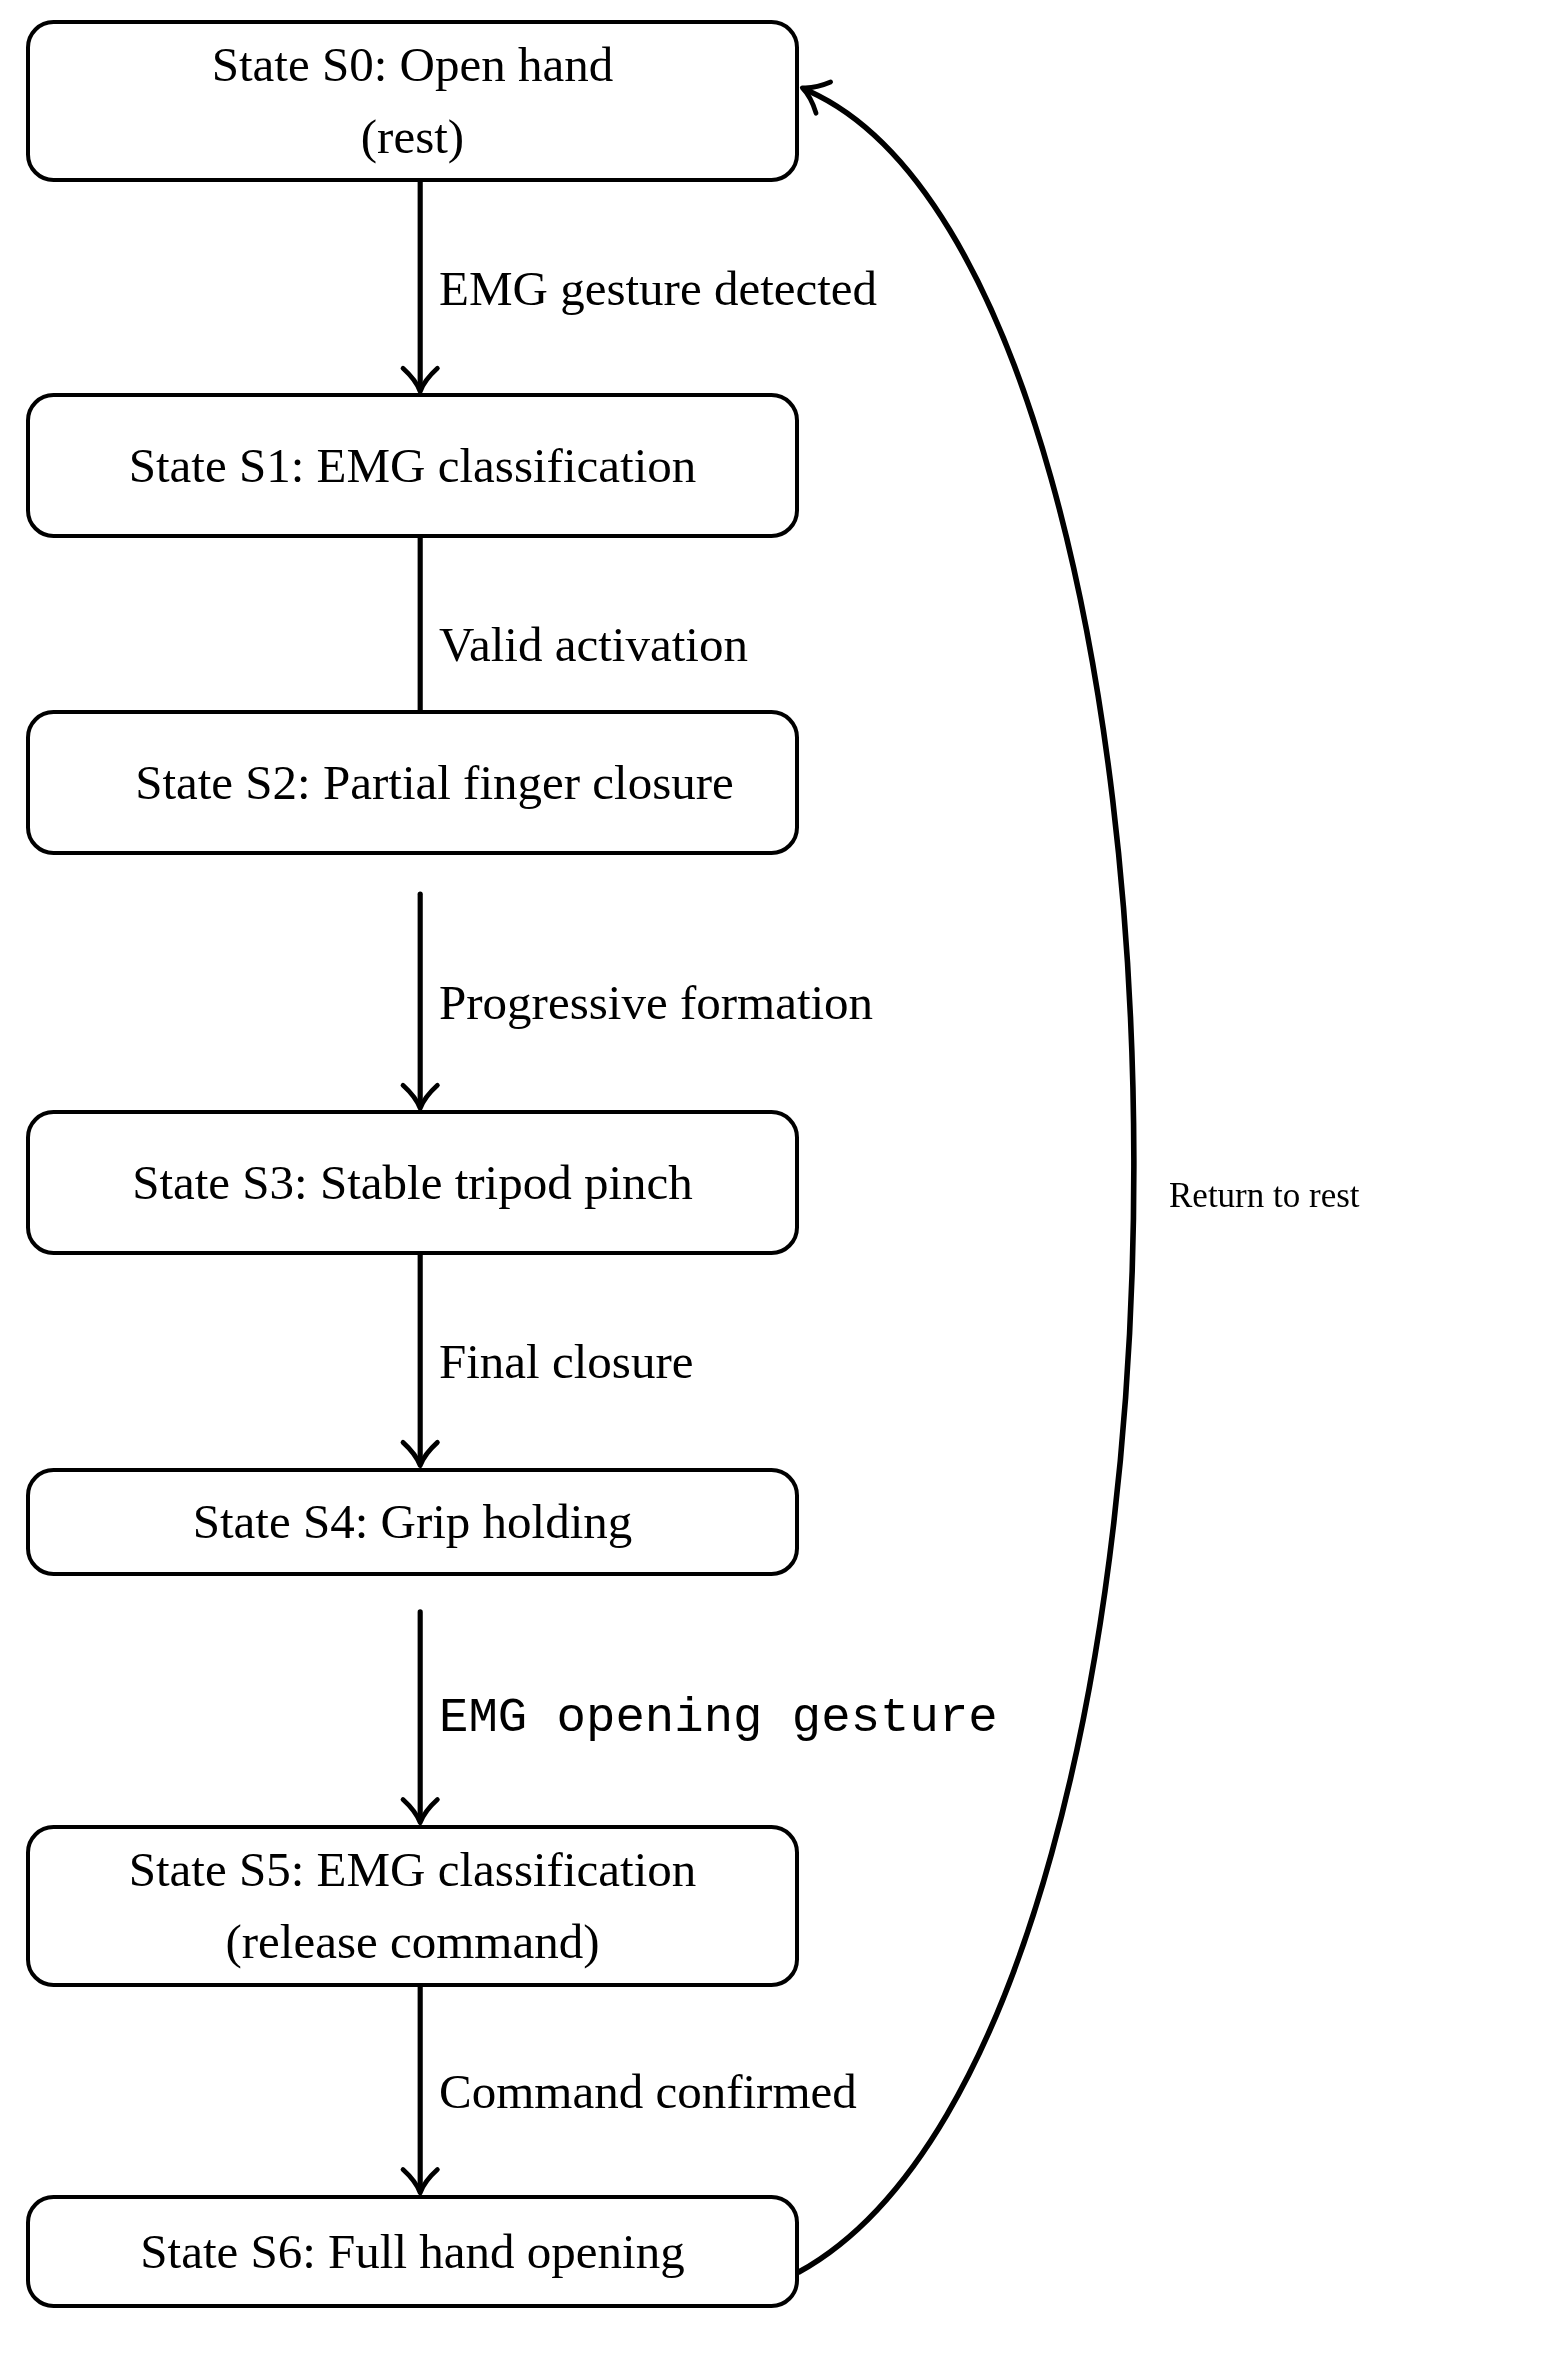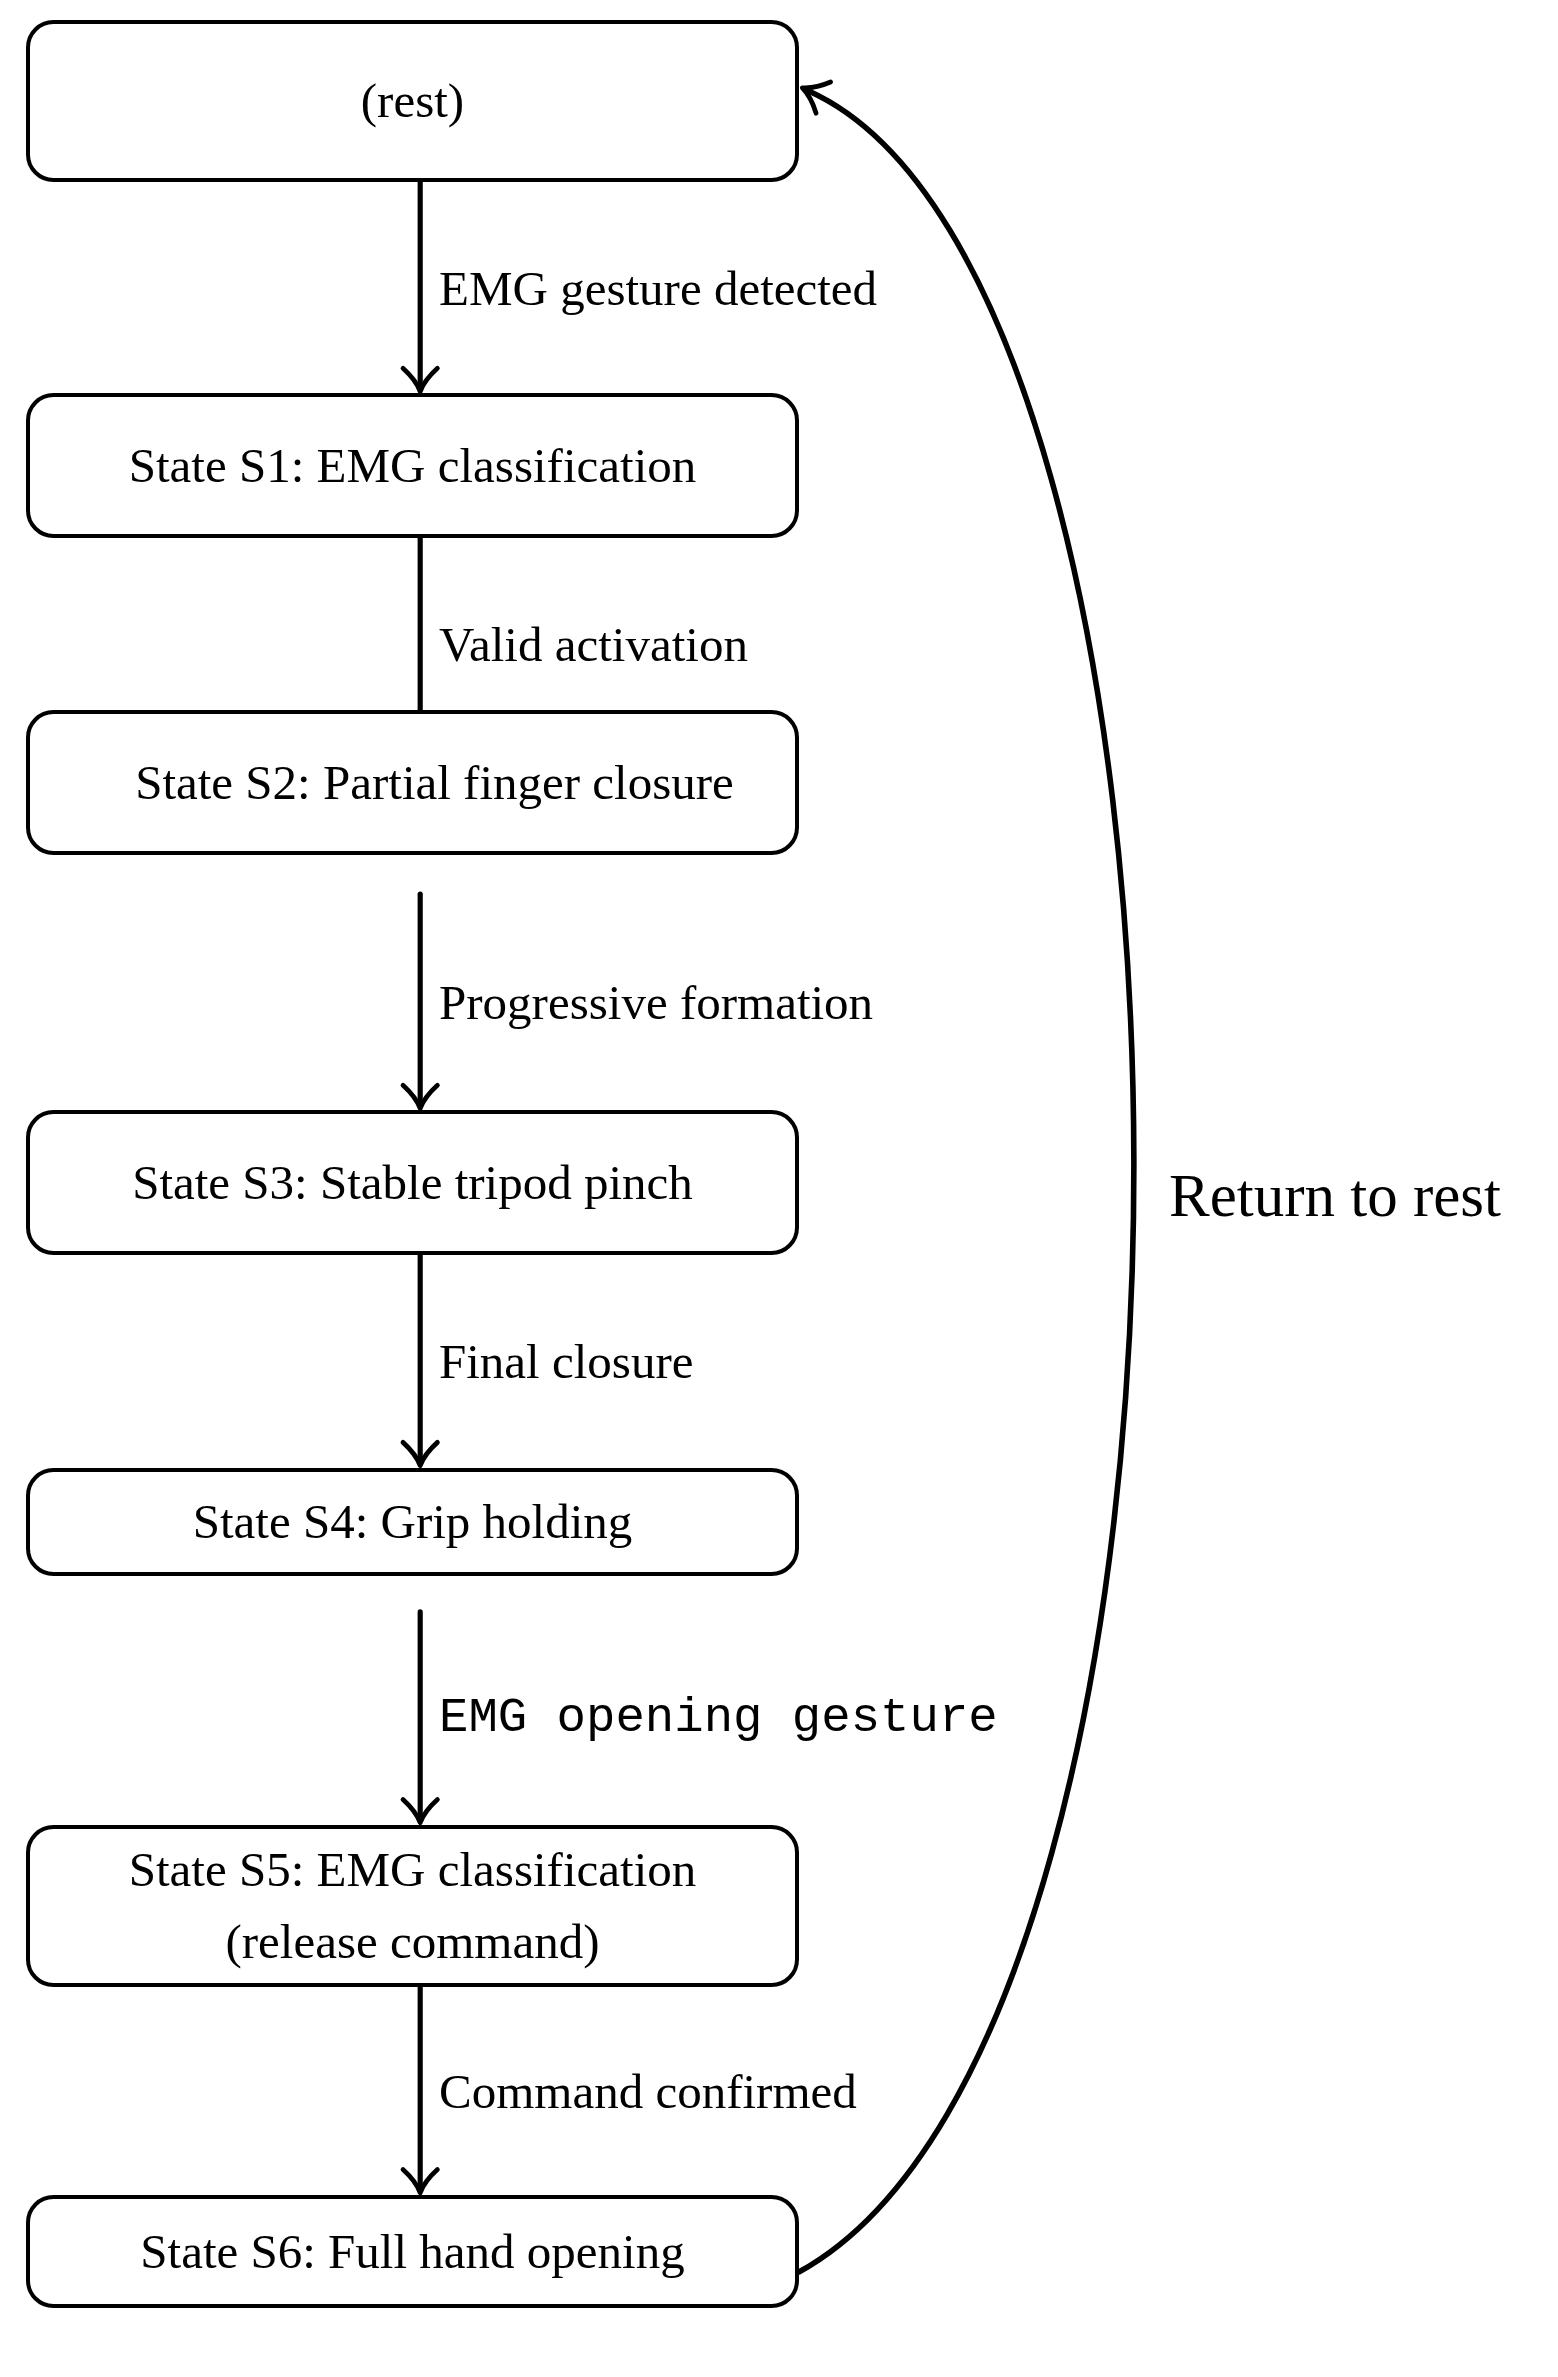--- a/index.html
+++ b/index.html
@@ -59,21 +59,21 @@
   .lbl-2 { top: 644px; }
   .lbl-3 { top: 1002px; }
   .lbl-4 { top: 1361px; }
   .lbl-5 { top: 1718px; font-family: Liberation Mono, monospace; }
   .lbl-6 { top: 2091px; text-align: center; }
   .lbl-return {
     position: absolute;
     left: 1169px;
     top: 1195px;
     transform: translateY(-50%);
-    font-size: 61px;
+    font-size: 35px;
     line-height: 55px;
     white-space: nowrap;
     font-family: Liberation Serif, serif;
   }
   .stroke {
     stroke: #000000;
     fill: none;
     stroke-linecap: round;
     stroke-linejoin: round;
   }
@@ -115,20 +115,21 @@
       <path class="stroke" stroke-width="5.5" d="M -27 -20 C -18 -10, -8 -3, 0 0 C -8 3, -18 10, -27 20" transform="translate(488,2118) rotate(90)"></path>
     </g>
 
     <g>
       <path class="stroke" stroke-width="6" d="M 488 2308 L 488 2539"></path>
       <path class="stroke" stroke-width="5.5" d="M -27 -20 C -18 -10, -8 -3, 0 0 C -8 3, -18 10, -27 20" transform="translate(488,2548) rotate(90)"></path>
     </g>
   </svg>
 
   <div class="state-box box-s0">
+    <span>State S0: Open hand</span>
     <span>(rest)</span>
   </div>
 
   <div class="state-box box-s1">
     <span>State S1: EMG classification</span>
   </div>
 
   <div class="state-box box-s2">
     <span>State S2: Partial finger closure</span>
   </div>

